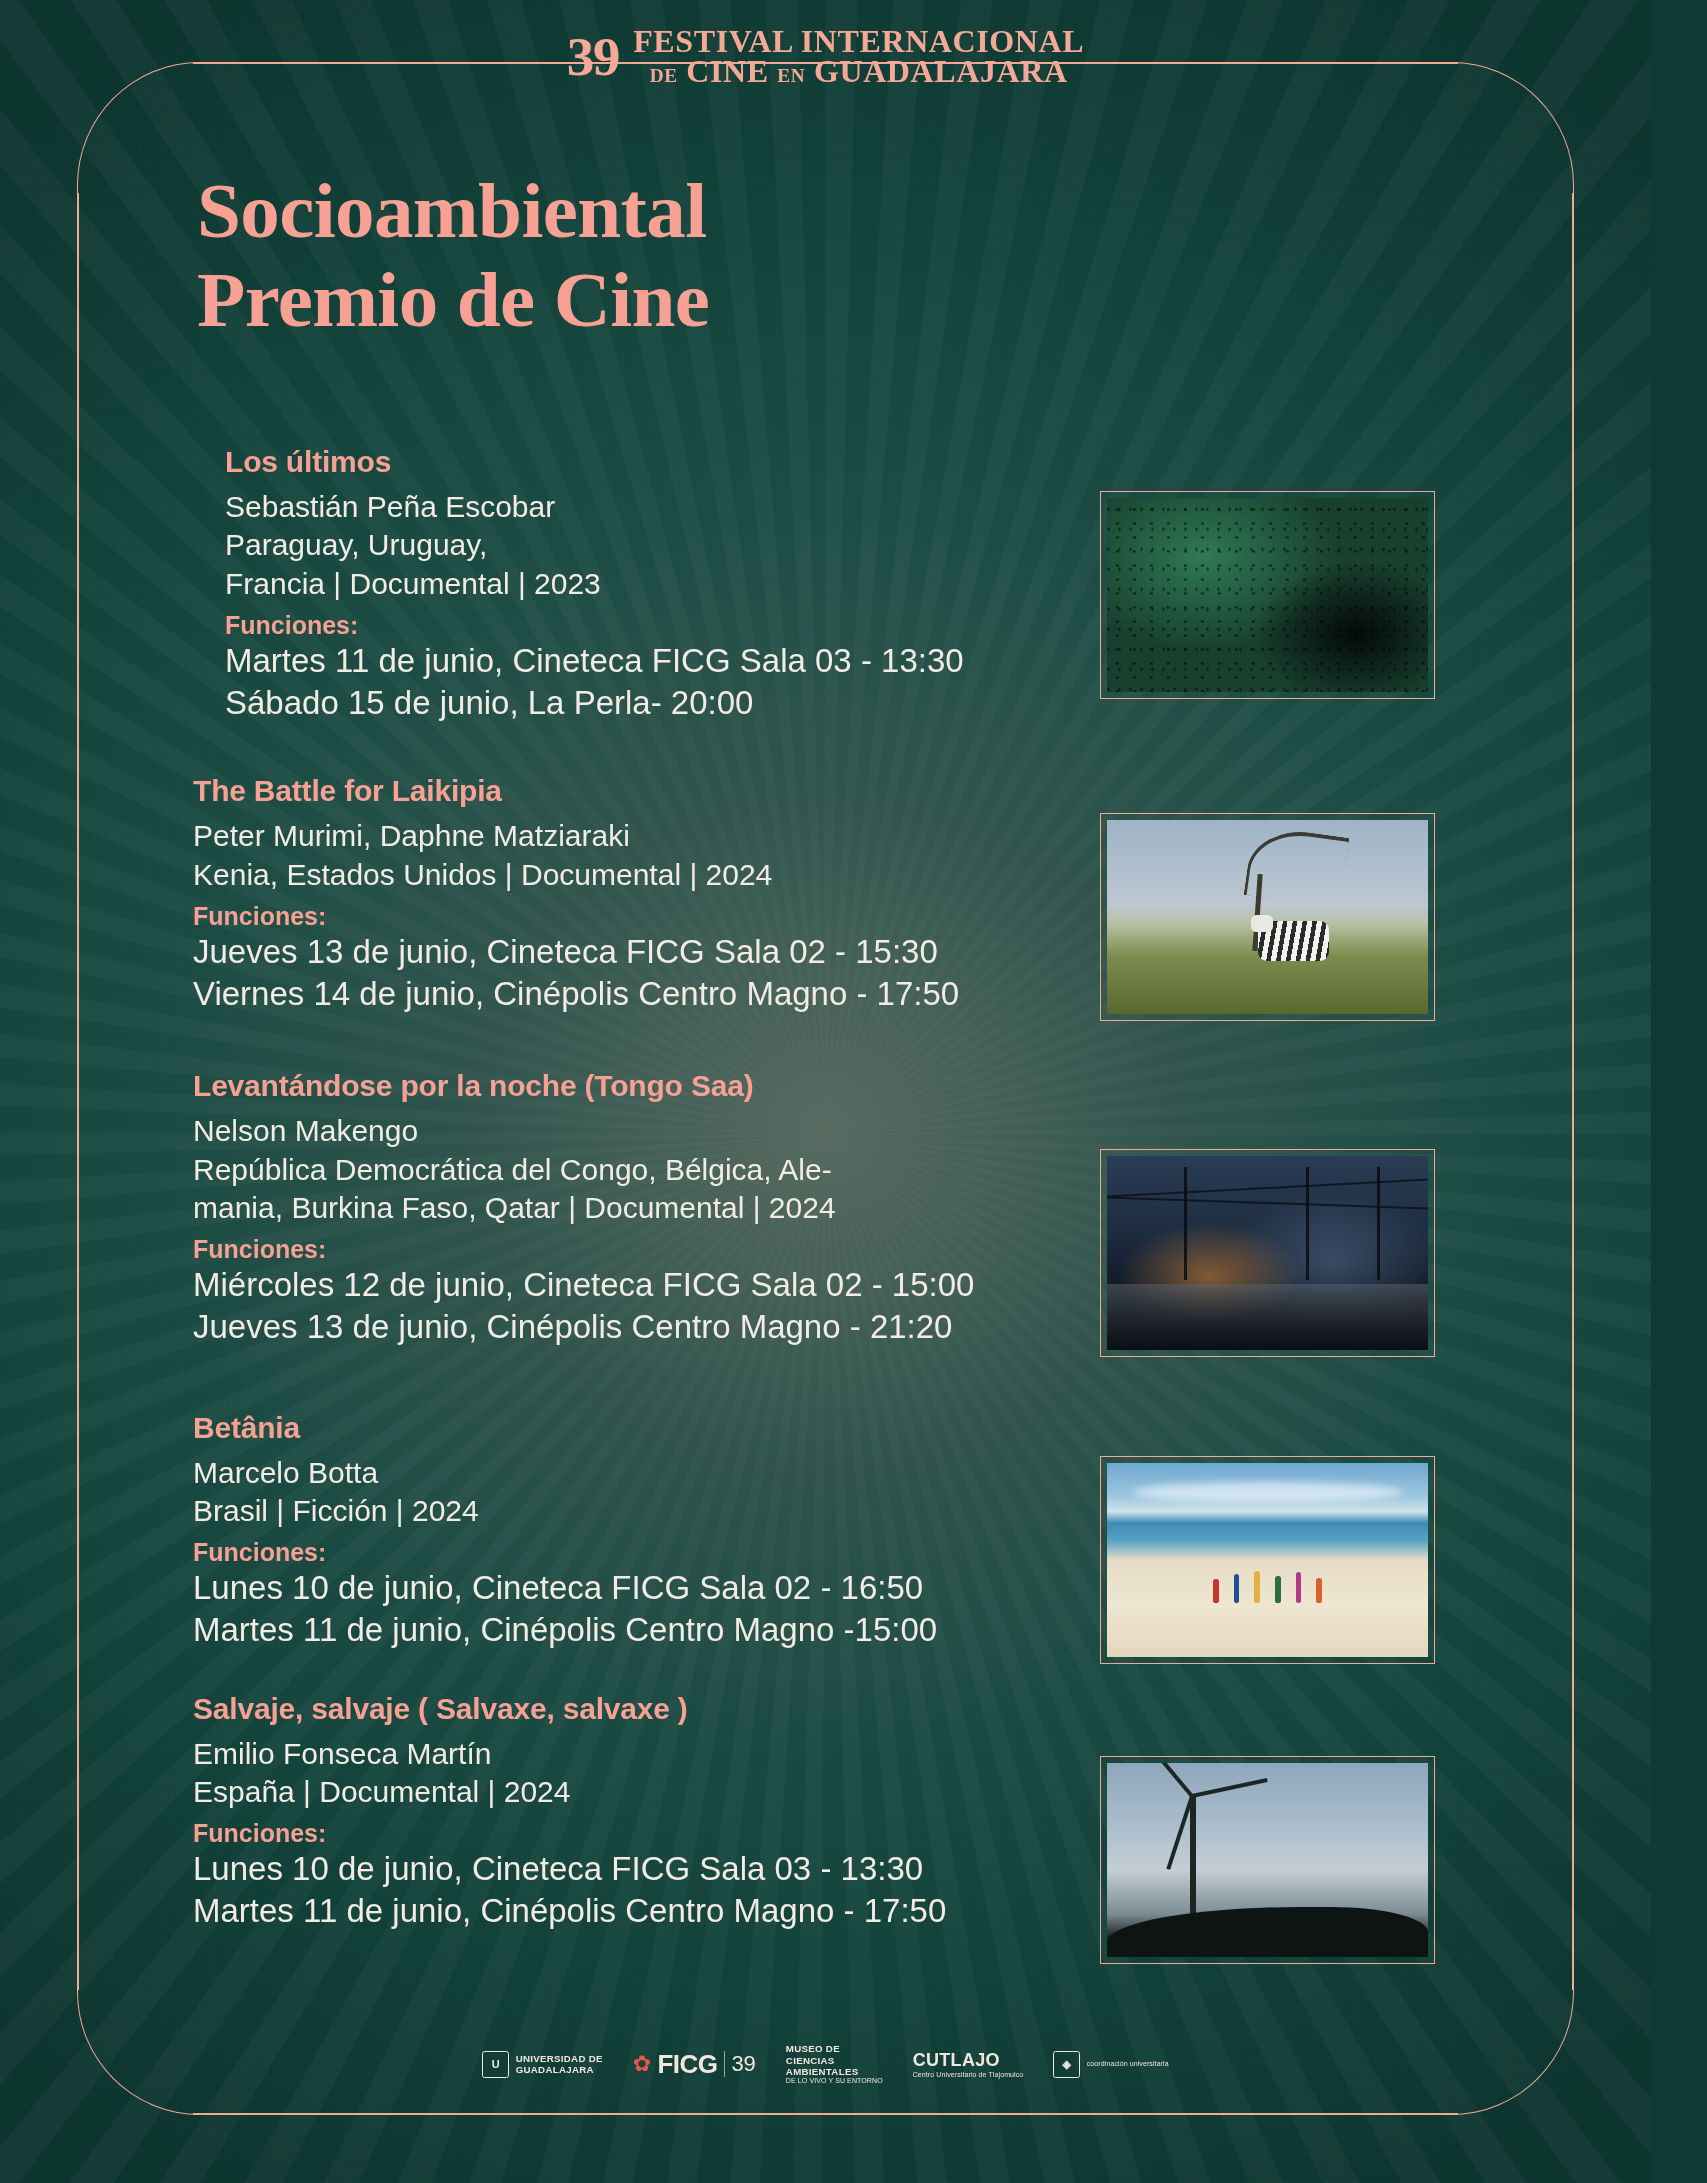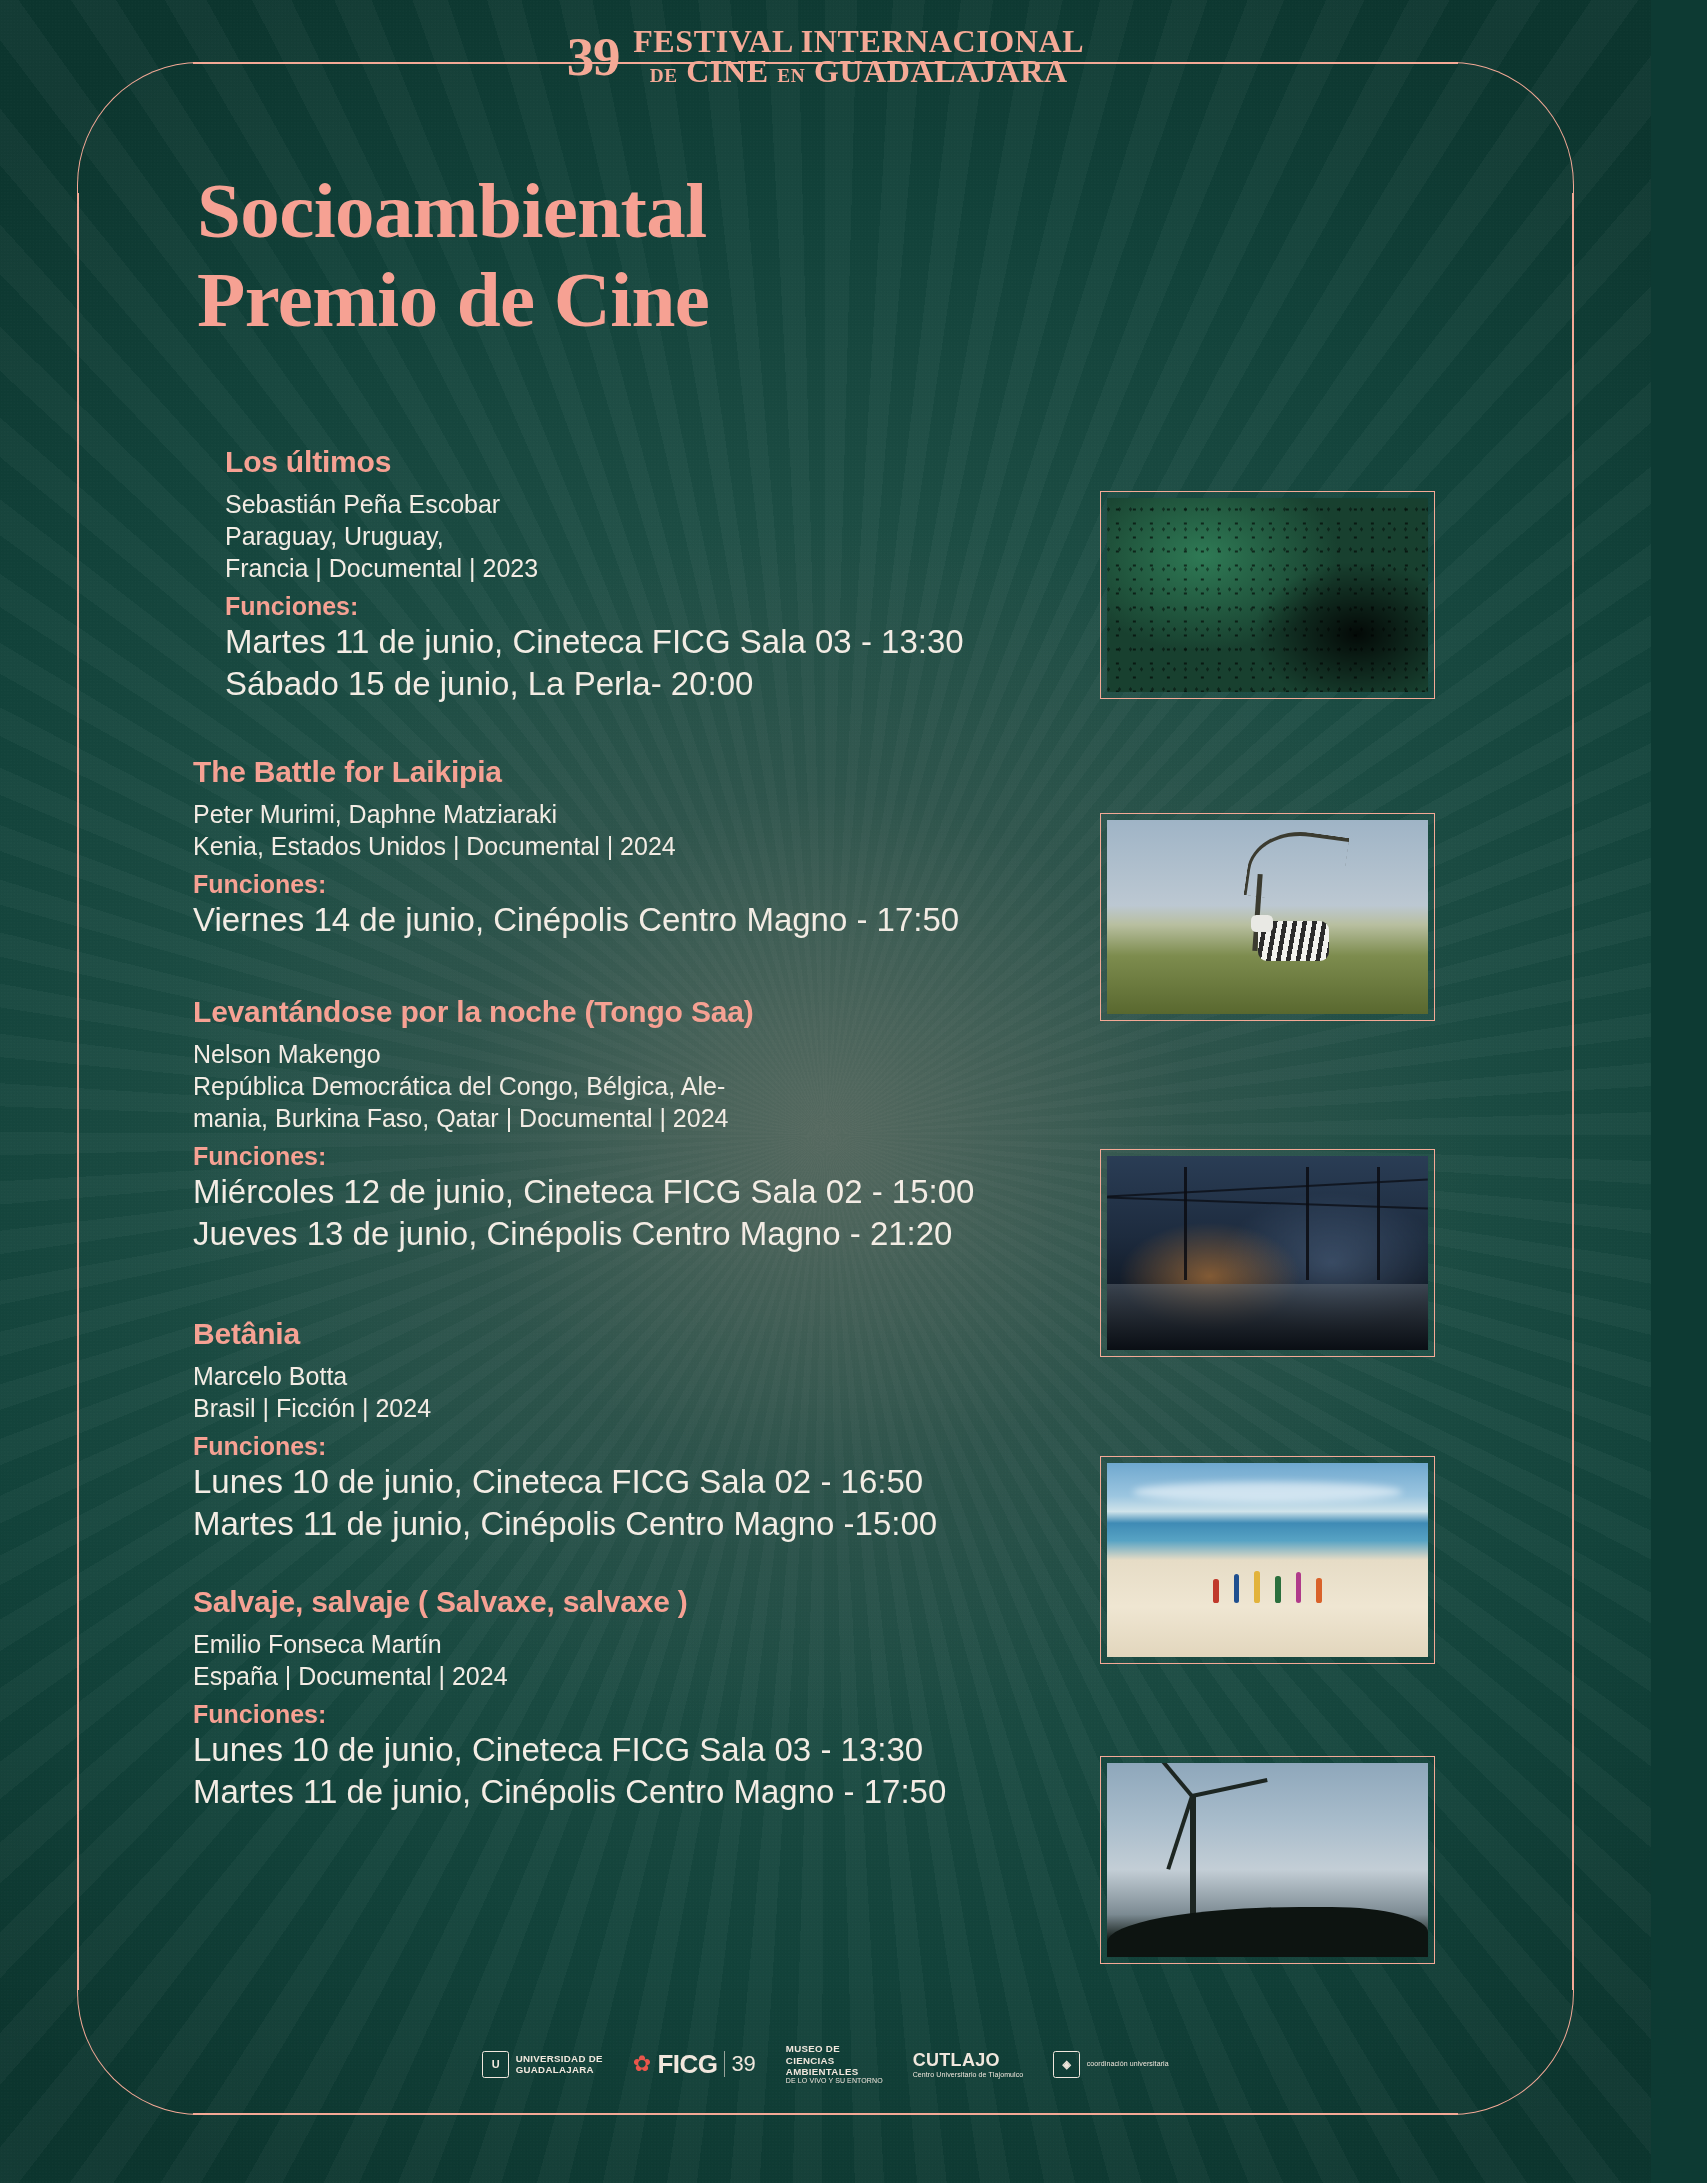--- a/index.html
+++ b/index.html
@@ -105,21 +105,21 @@
   .film { margin-bottom: 40px; }
   .film-title {
     color: #f6a193;
     font-size: 30px;
     font-weight: 700;
     margin-bottom: 9px;
     letter-spacing: -0.2px;
   }
   .film-meta {
     color: #f3ece4;
-    font-size: 25px;
+    font-size: 30px;
     line-height: 1.28;
     font-weight: 400;
   }
   .funciones-label {
     color: #f6a193;
     font-size: 25px;
     font-weight: 700;
     margin-top: 7.7px;
   }
   .screening {
@@ -348,20 +348,21 @@
       <div class="funciones-label">Funciones:</div>
       <div class="screening">Martes 11 de junio, Cineteca FICG Sala 03 - 13:30</div>
       <div class="screening">Sábado 15 de junio, La Perla- 20:00</div>
     </div>
 
     <div class="film f-2">
       <div class="film-title">The Battle for Laikipia</div>
       <div class="film-meta">Peter Murimi, Daphne Matziaraki</div>
       <div class="film-meta">Kenia, Estados Unidos | Documental | 2024</div>
       <div class="funciones-label">Funciones:</div>
+      <div class="screening">Jueves 13 de junio, Cineteca FICG Sala 02 - 15:30</div>
       <div class="screening">Viernes 14 de junio, Cinépolis Centro Magno - 17:50</div>
     </div>
 
     <div class="film f-3">
       <div class="film-title">Levantándose por la noche (Tongo Saa)</div>
       <div class="film-meta">Nelson Makengo</div>
       <div class="film-meta">República Democrática del Congo, Bélgica, Ale-</div>
       <div class="film-meta">mania, Burkina Faso, Qatar | Documental | 2024</div>
       <div class="funciones-label">Funciones:</div>
       <div class="screening">Miércoles 12 de junio, Cineteca FICG Sala 02 - 15:00</div>

